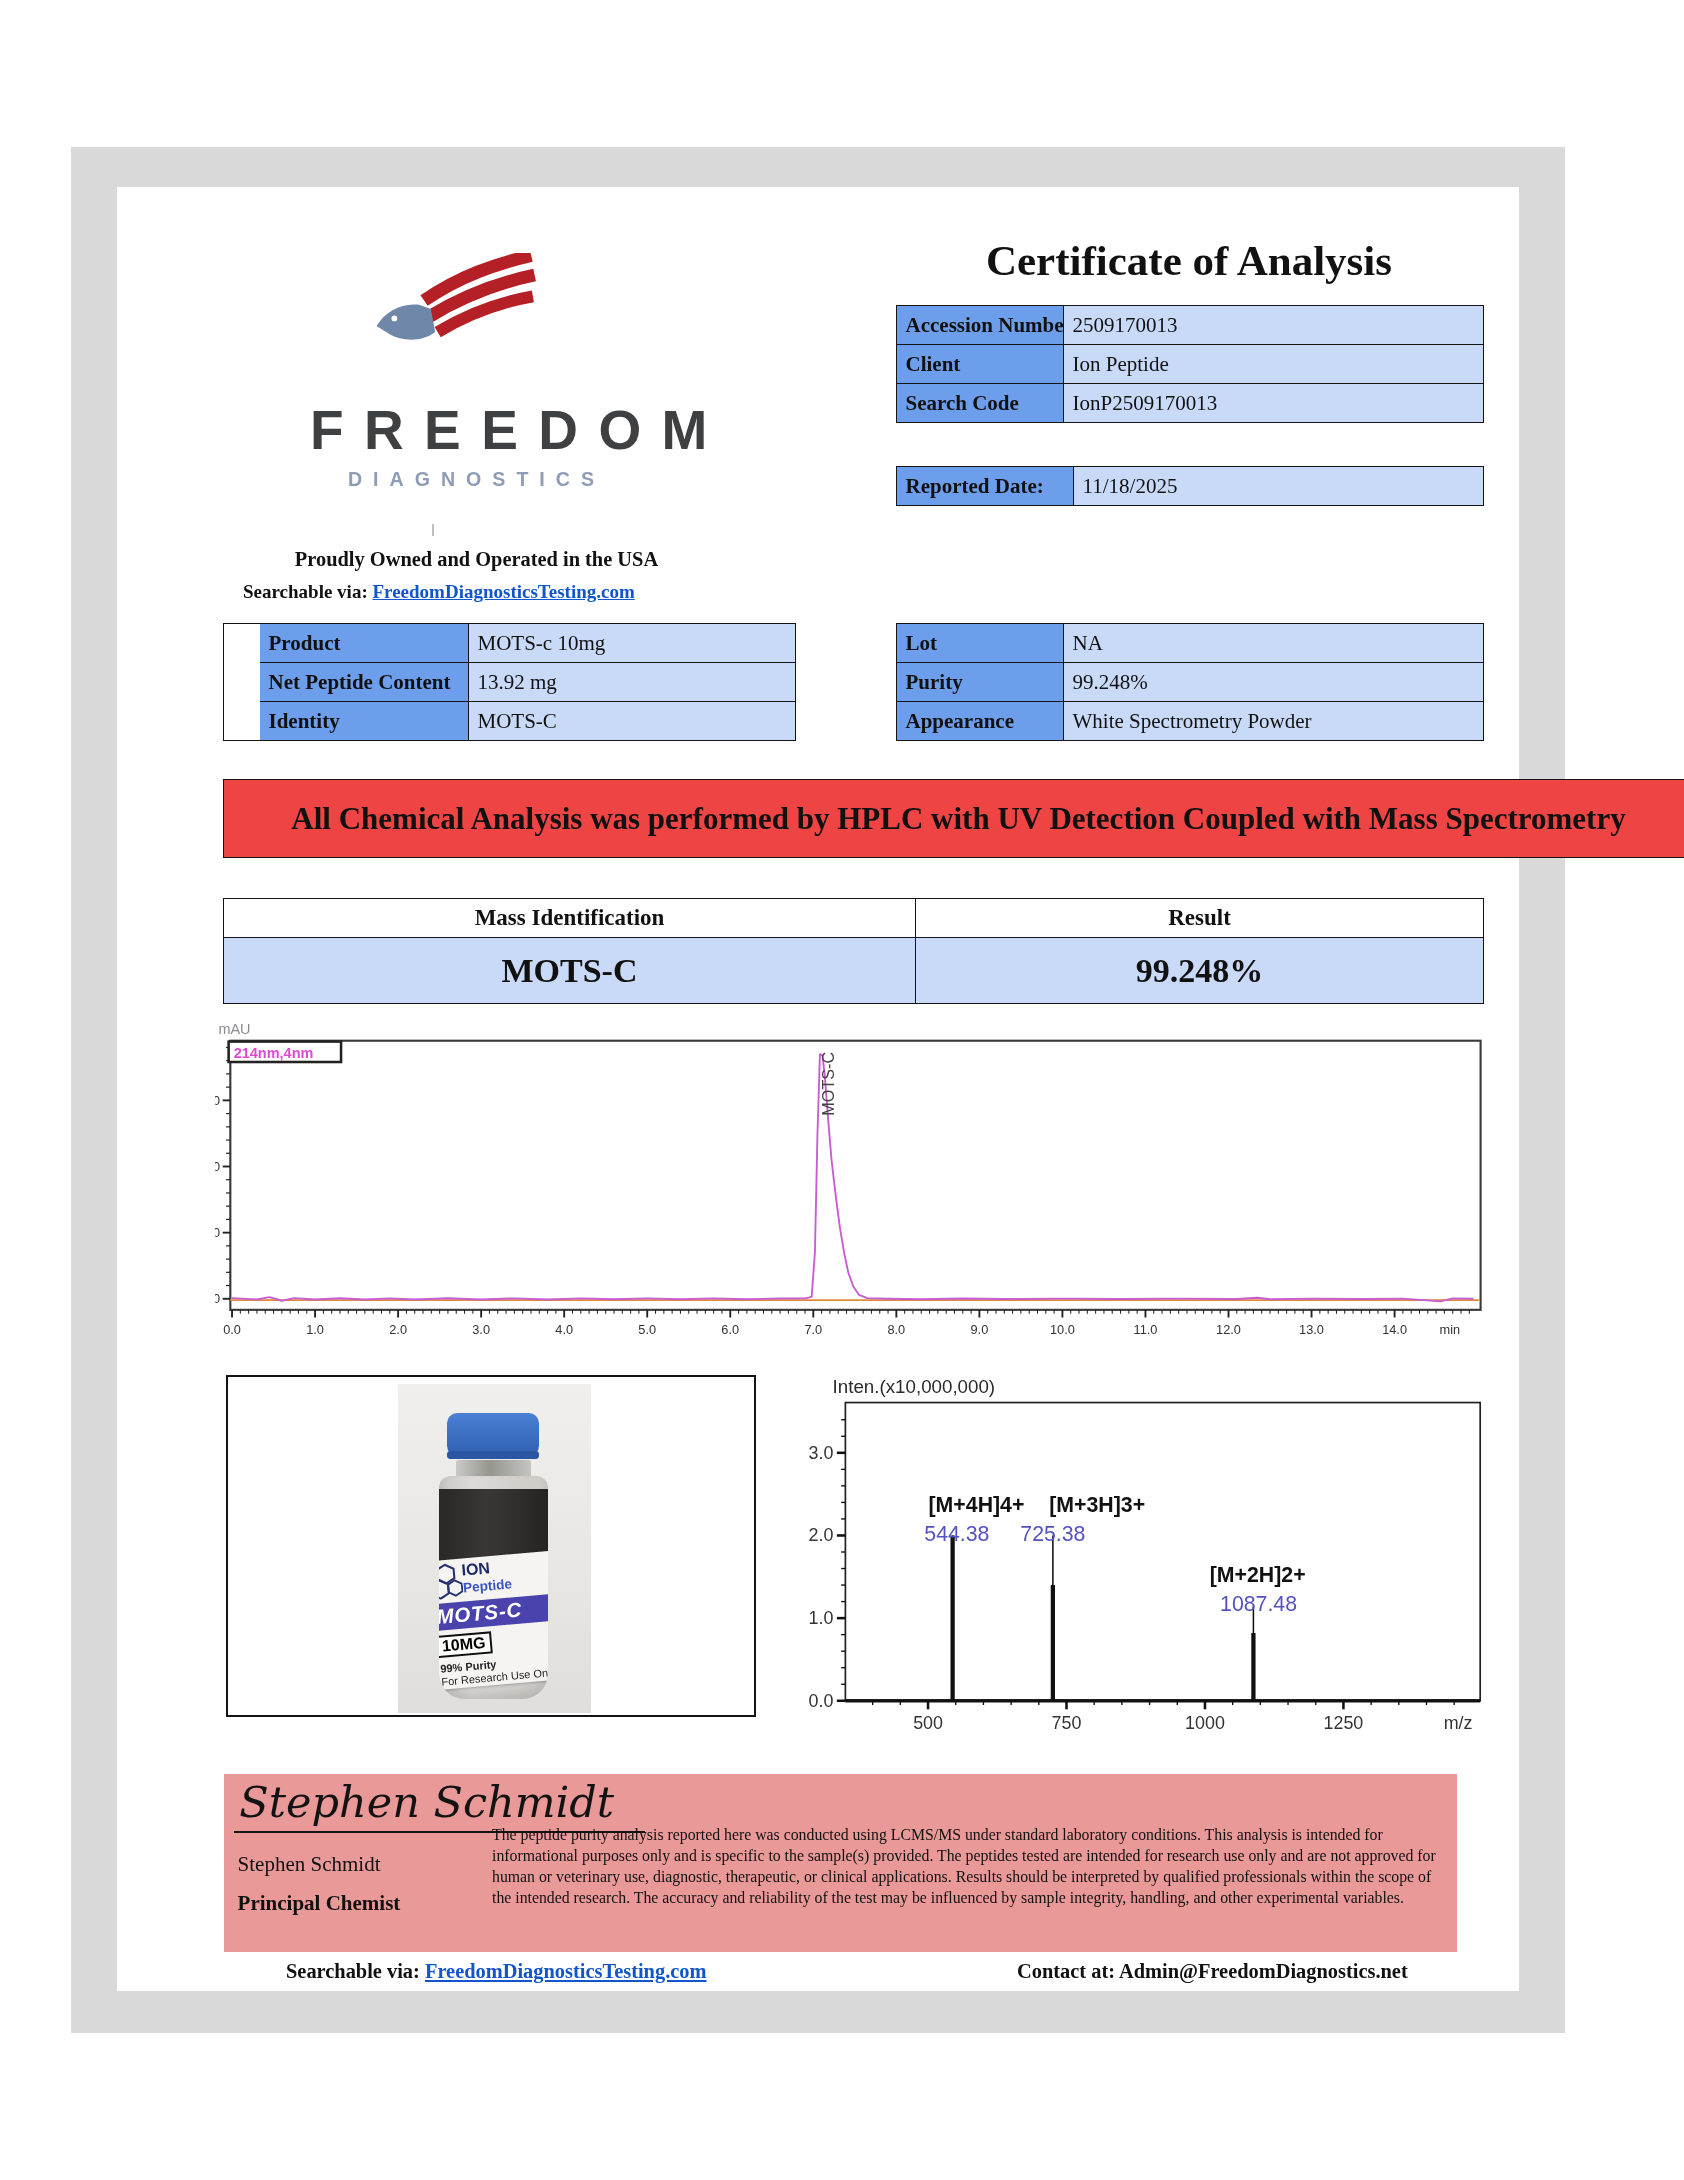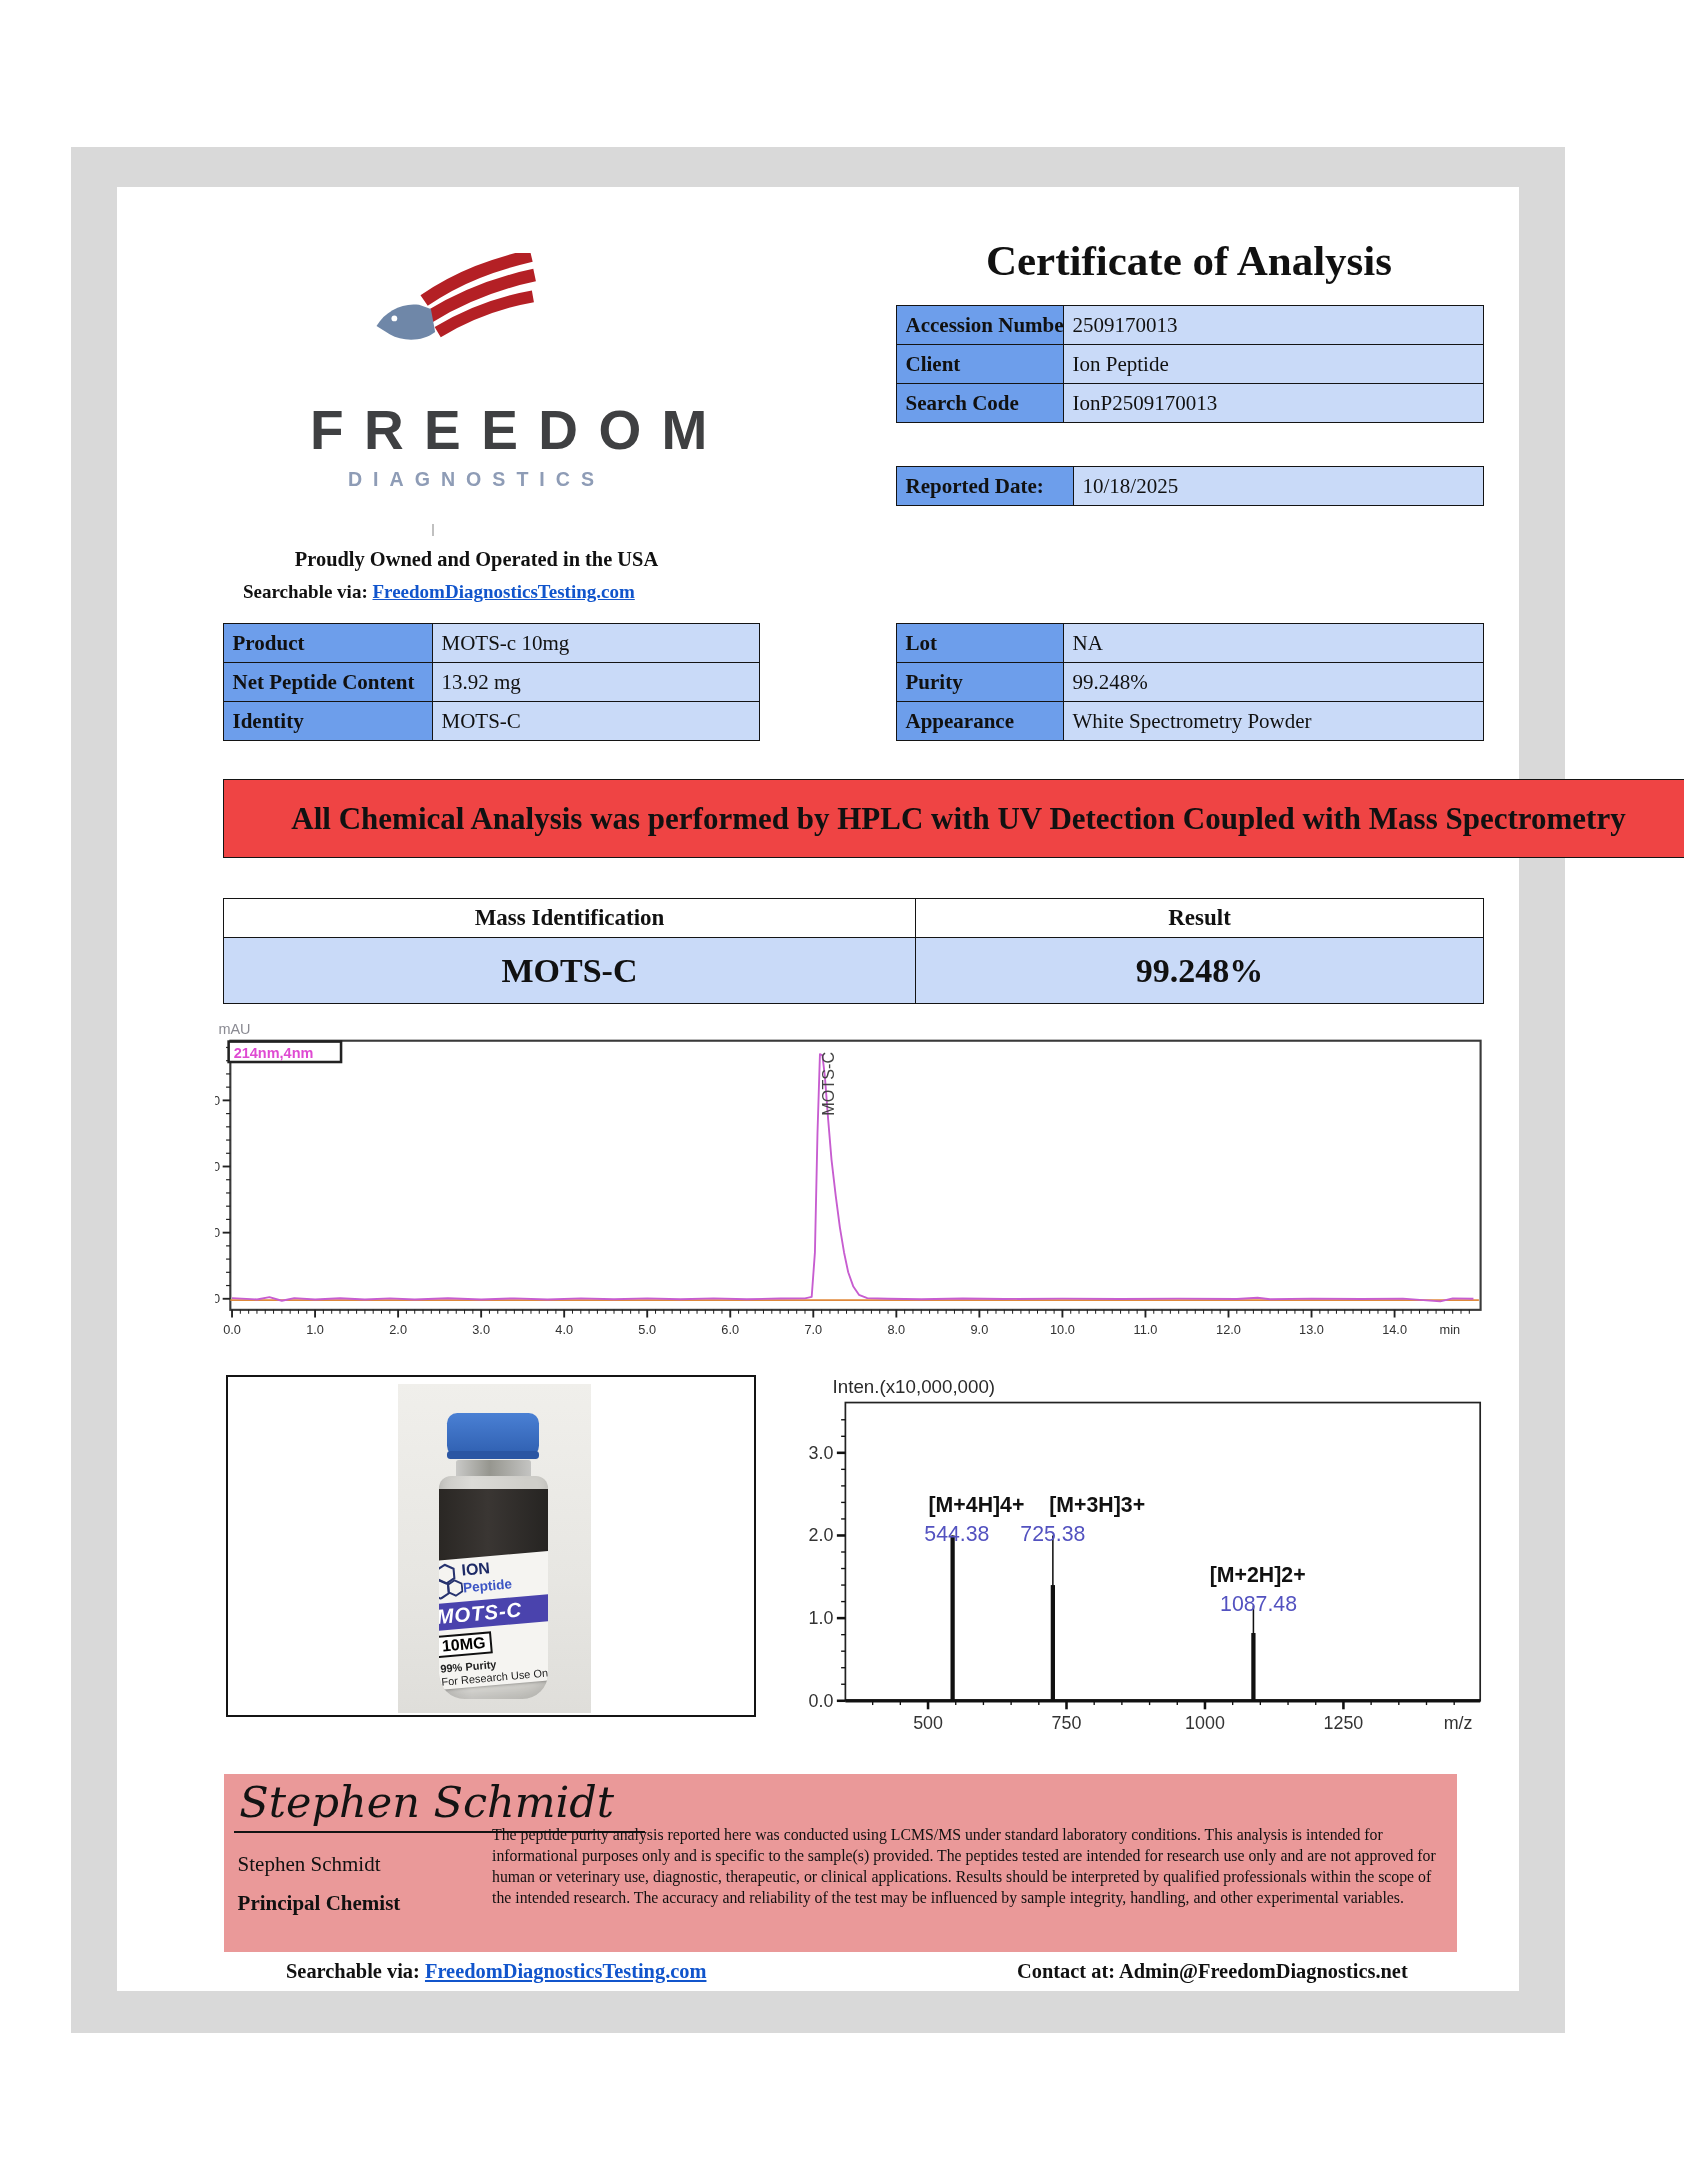--- a/index.html
+++ b/index.html
@@ -134,25 +134,25 @@
     </div>
     <div class="frow">
       <div class="fcell lab" style="width:167px;">Search Code</div>
       <div class="fcell val">IonP2509170013</div>
     </div>
   </div>
 
   <div class="ftable" style="left:779px;top:279px;width:586px;">
     <div class="frow">
       <div class="fcell lab" style="width:177px;">Reported Date:</div>
-      <div class="fcell val">10/18/2025</div>
-    </div>
-  </div>
-
-  <div class="ftable" style="left:106px;top:436px;width:535px;">
+      <div class="fcell val">11/18/2025</div>
+    </div>
+  </div>
+
+  <div class="ftable" style="left:106px;top:436px;width:535px;padding-left:36px;">
     <div class="frow">
       <div class="fcell lab" style="width:209px;">Product</div>
       <div class="fcell val">MOTS-c 10mg</div>
     </div>
     <div class="frow">
       <div class="fcell lab" style="width:209px;">Net Peptide Content</div>
       <div class="fcell val">13.92 mg</div>
     </div>
     <div class="frow">
       <div class="fcell lab" style="width:209px;">Identity</div>

